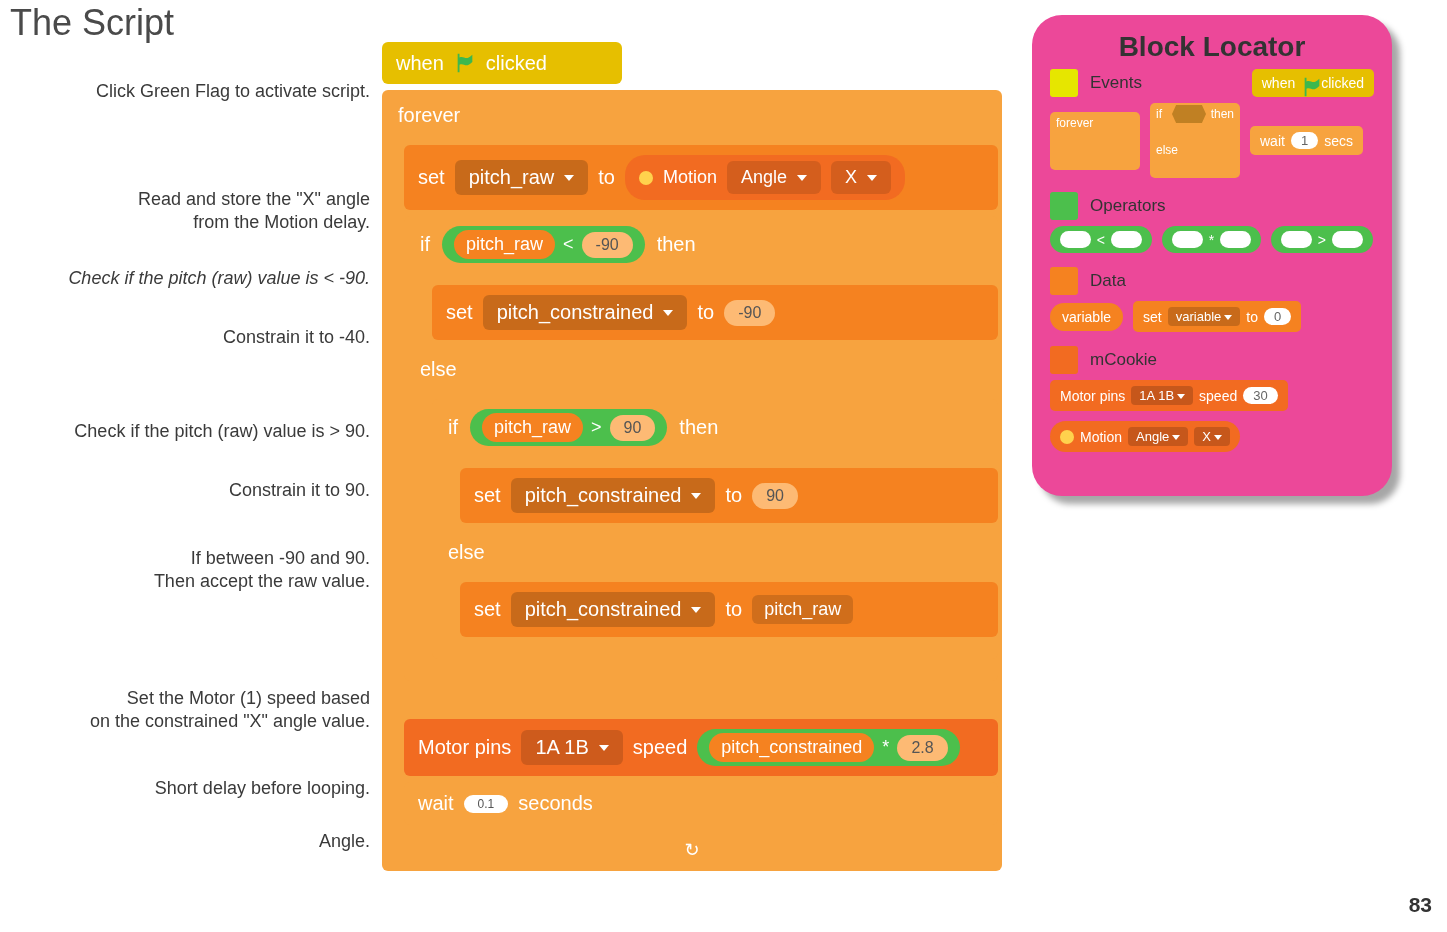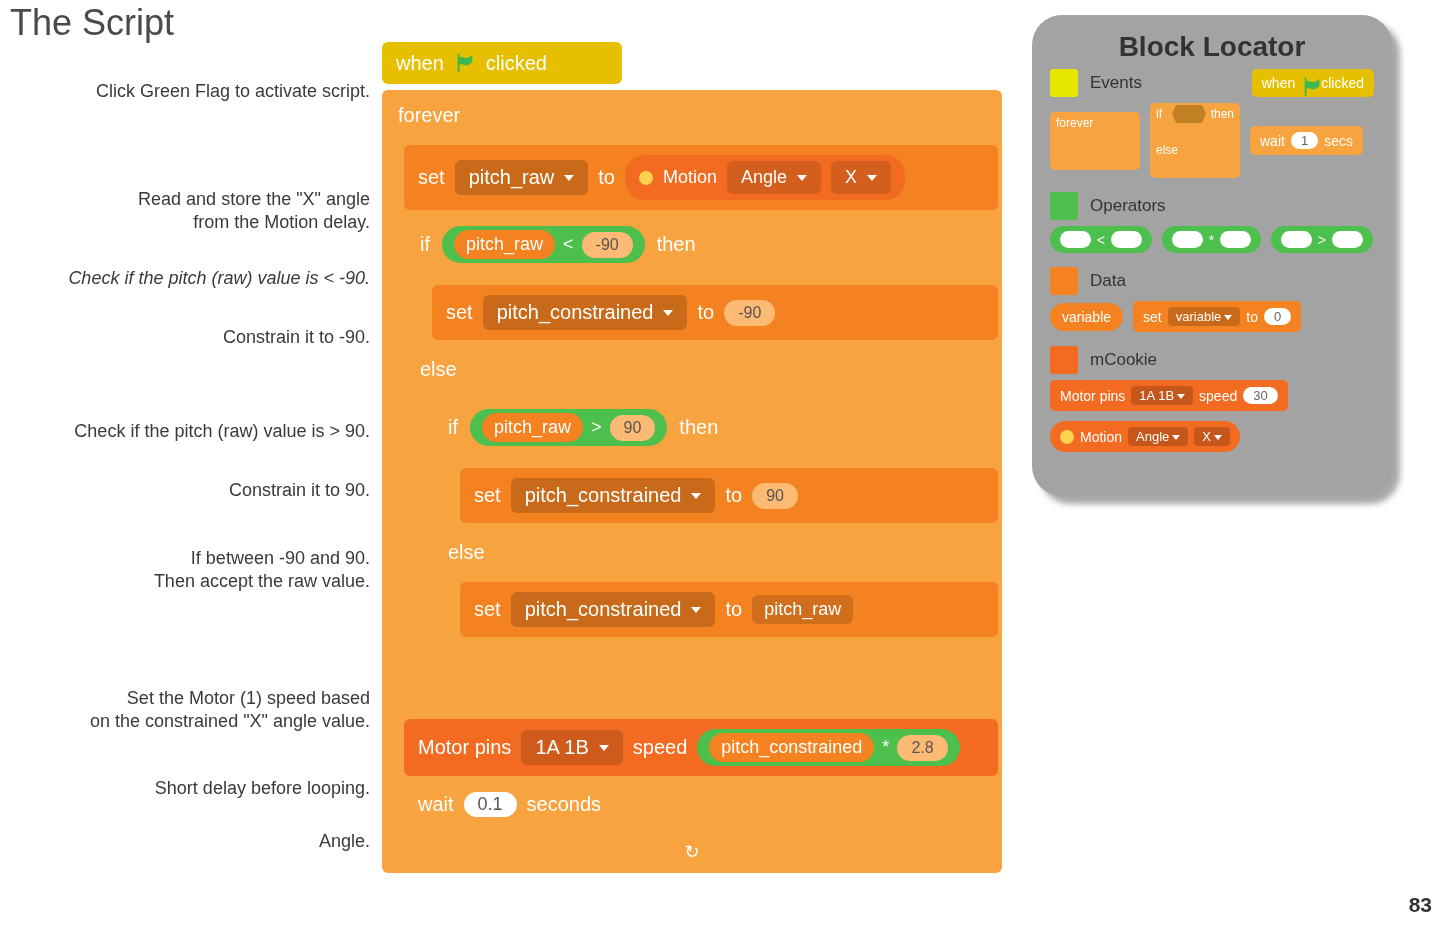--- a/index.html
+++ b/index.html
@@ -167,28 +167,28 @@
     background:#f26b21;border-radius:6px;padding:10px 14px;
     display:flex;align-items:center;gap:10px;color:#fff;font-size:20px;
     margin:38px 0 6px 0;
   }
   .wait-block {
     background:#f7a33f;border-radius:6px;padding:10px 14px;
     display:flex;align-items:center;gap:10px;color:#fff;font-size:20px;
     margin:6px 0;
   }
   .small-pill-white{
-    background:#fff;color:#555;border-radius:20px;padding:2px 14px;font-size:18px;
+    background:#fff;color:#555;border-radius:20px;padding:2px 14px;font-size:12px;
   }
   
   .locator {
     position:absolute;
     right:55px; top:15px;
     width:360px;
-    background:#a3a3a3;
+    background:#ec4899;
     border-radius:30px;
     padding:16px 18px 30px 18px;
     box-shadow: 8px 8px 6px rgba(0,0,0,0.35);
   }
   .locator h2 {
     text-align:center;font-size:28px;color:#333;font-weight:bold;
     margin-bottom:6px;
   }
   .cat-row { display:flex;align-items:center;gap:12px;margin:6px 0 4px 0; }
   .swatch { width:28px;height:28px;border-radius:3px; }
@@ -221,21 +221,21 @@
 </head>
 <body>
 
 <div class="page-title">The Script</div>
 <div class="page-num">83</div>
 
 <div class="ann" style="left:60px;top:80px;width:310px;">Click Green Flag to activate script.</div>
 <div class="ann" style="left:60px;top:188px;width:310px;">Read and store the "X" angle</div>
 <div class="ann" style="left:60px;top:211px;width:310px;">from the Motion delay.</div>
 <div class="ann" style="left:30px;top:267px;width:340px;font-style:italic;">Check if the pitch (raw) value is &lt; -90.</div>
-<div class="ann" style="left:60px;top:326px;width:310px;">Constrain it to -90.</div>
+<div class="ann" style="left:60px;top:326px;width:310px;">Constrain it to -40.</div>
 <div class="ann" style="left:30px;top:420px;width:340px;">Check if the pitch (raw) value is &gt; 90.</div>
 <div class="ann" style="left:60px;top:479px;width:310px;">Constrain it to 90.</div>
 <div class="ann" style="left:60px;top:547px;width:310px;">If between -90 and 90.</div>
 <div class="ann" style="left:60px;top:570px;width:310px;">Then accept the raw value.</div>
 <div class="ann" style="left:60px;top:687px;width:310px;">Set the Motor (1) speed based</div>
 <div class="ann" style="left:60px;top:710px;width:310px;">on the constrained "X" angle value.</div>
 <div class="ann" style="left:60px;top:777px;width:310px;">Short delay before looping.</div>
 <div class="ann" style="left:60px;top:830px;width:310px;">Angle.</div>
 
 <div class="callout">

